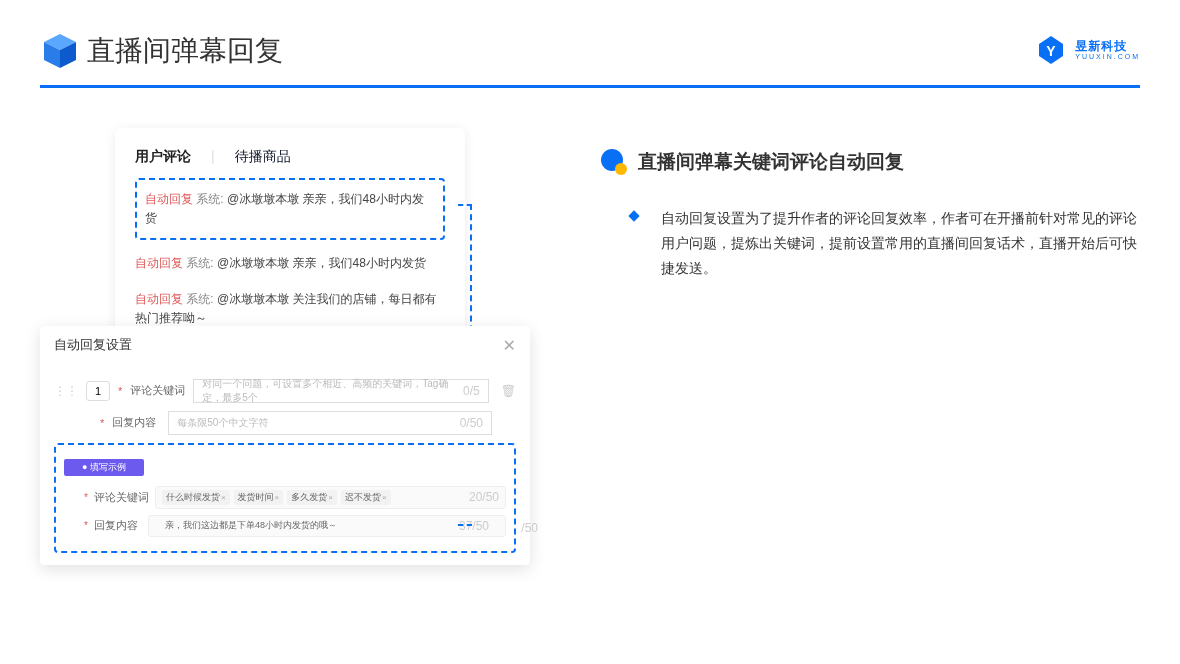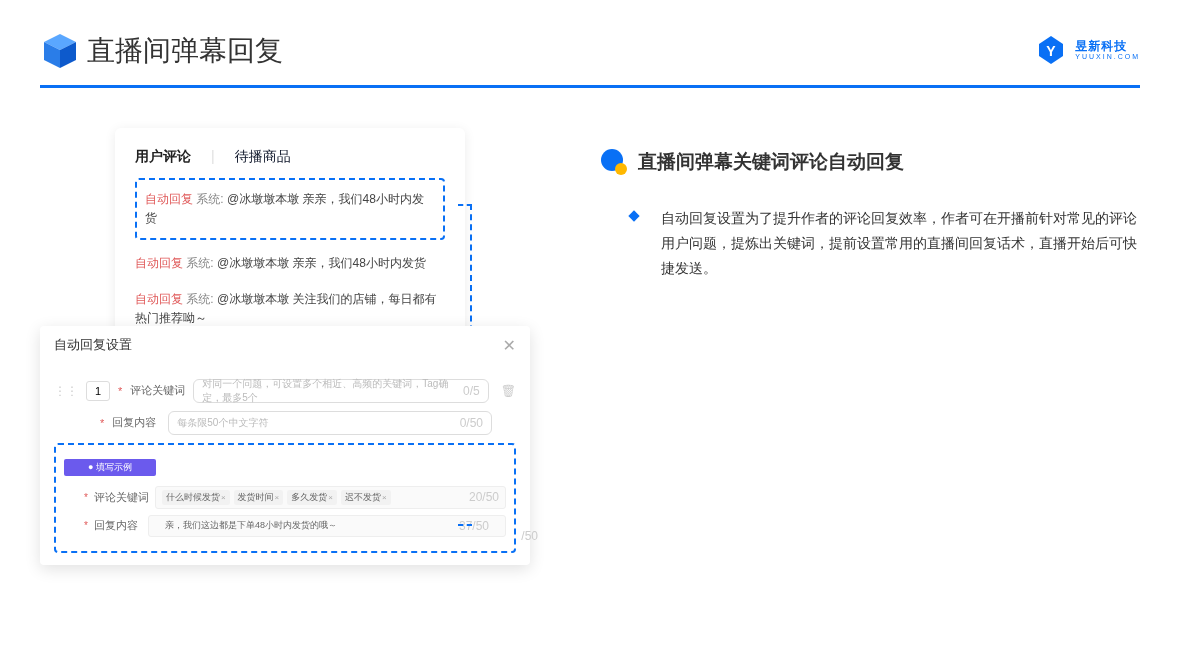--- a/index.html
+++ b/index.html
@@ -34,27 +34,27 @@
 
 .card2 { background: #fff; border-radius: 4px; box-shadow: 0 4px 16px rgba(0,0,0,0.12); width: 490px; padding: 0; position: relative; z-index: 3; margin-top: -20px; }
 .card2-header { display: flex; justify-content: space-between; align-items: flex-start; padding: 10px 14px; font-size: 13px; color: #333; font-family: Liberation Serif, serif; }
 .close-x { color: #aaa; font-size: 16px; cursor: default; }
 .card2-body { padding: 6px 14px 12px 14px; }
 .form-row { display: flex; align-items: center; gap: 8px; margin: 8px 0; font-size: 11px; }
 .drag-handle { color: #ccc; font-size: 12px; }
 .num-box { border: 1px solid #ddd; border-radius: 3px; width: 24px; height: 20px; display: flex; align-items: center; justify-content: center; font-size: 11px; }
 .red-dot { color: #e05a5a; }
 .field-label { color: #666; font-size: 11px; min-width: 48px; }
-.input-box { flex: 1; border: 1px solid #ddd; border-radius: 6px; height: 24px; padding: 0 8px; display: flex; align-items: center; justify-content: space-between; font-size: 10px; color: #bbb; }
+.input-box { flex: 1; border: 1px solid #ddd; border-radius: 0; height: 24px; padding: 0 8px; display: flex; align-items: center; justify-content: space-between; font-size: 10px; color: #bbb; }
 .counter { color: #ccc; font-size: 12px; }
 .trash { color: #ccc; font-size: 12px; margin-left: 4px; }
 .dashed-box { border: 2px dashed #0970f5; border-radius: 4px; padding: 10px 8px 8px 8px; margin-top: 8px; }
 .add-link { color: #6b5aed; font-size: 10px; }
 .hint-text { color: #bbb; font-size: 10px; }
-.example-badge { background: #6b5aed; color: #fff; font-size: 9px; padding: 2px 24px; border-radius: 2px; display: inline-block; margin: 4px 0; }
+.example-badge { background: #6b5aed; color: #fff; font-size: 9px; padding: 2px 18px; border-radius: 2px; display: inline-block; margin: 4px 0; }
 .tag-row { display: flex; align-items: center; gap: 6px; margin: 6px 0; font-size: 10px; }
 .tag-input { flex: 1; border: 1px solid #eee; border-radius: 3px; padding: 3px 6px; display: flex; align-items: flex-start; gap: 4px; flex-wrap: wrap; background: #fafafa; justify-content: flex-start; }
 .tag-chip { background: #f2f2f2; padding: 1px 4px; border-radius: 2px; font-size: 9px; color: #666; }
 .tag-close { color: #aaa; font-size: 8px; margin-left: 1px; }
 .reply-box2 { flex: 1; border: 1px solid #eee; border-radius: 3px; padding: 3px 16px; background: #fafafa; font-size: 9px; color: #666; display: flex; justify-content: space-between; }
 
 
 .connector { position: absolute; border-right: 2px dashed #0970f5; width: 1px; }
 
 
@@ -162,21 +162,21 @@
             </div>
           </div>
           <div class="tag-row" style="padding-left:20px;">
             <span class="red-dot">*</span>
             <span class="field-label">回复内容</span>
             <div class="reply-box2">
               <span>亲，我们这边都是下单48小时内发货的哦～</span>
               <span class="counter">37/50</span>
             </div>
           </div>
-          <span class="counter" style="position:absolute;right:-24px;bottom:8px;">/50</span>
+          <span class="counter" style="position:absolute;right:-24px;bottom:16px;">/50</span>
         </div>
       </div>
     </div>
 
   </div>
 
   <div class="right-col">
     <div class="section-header">
       <div class="bubble-icon">
         <svg viewBox="0 0 28 28">

